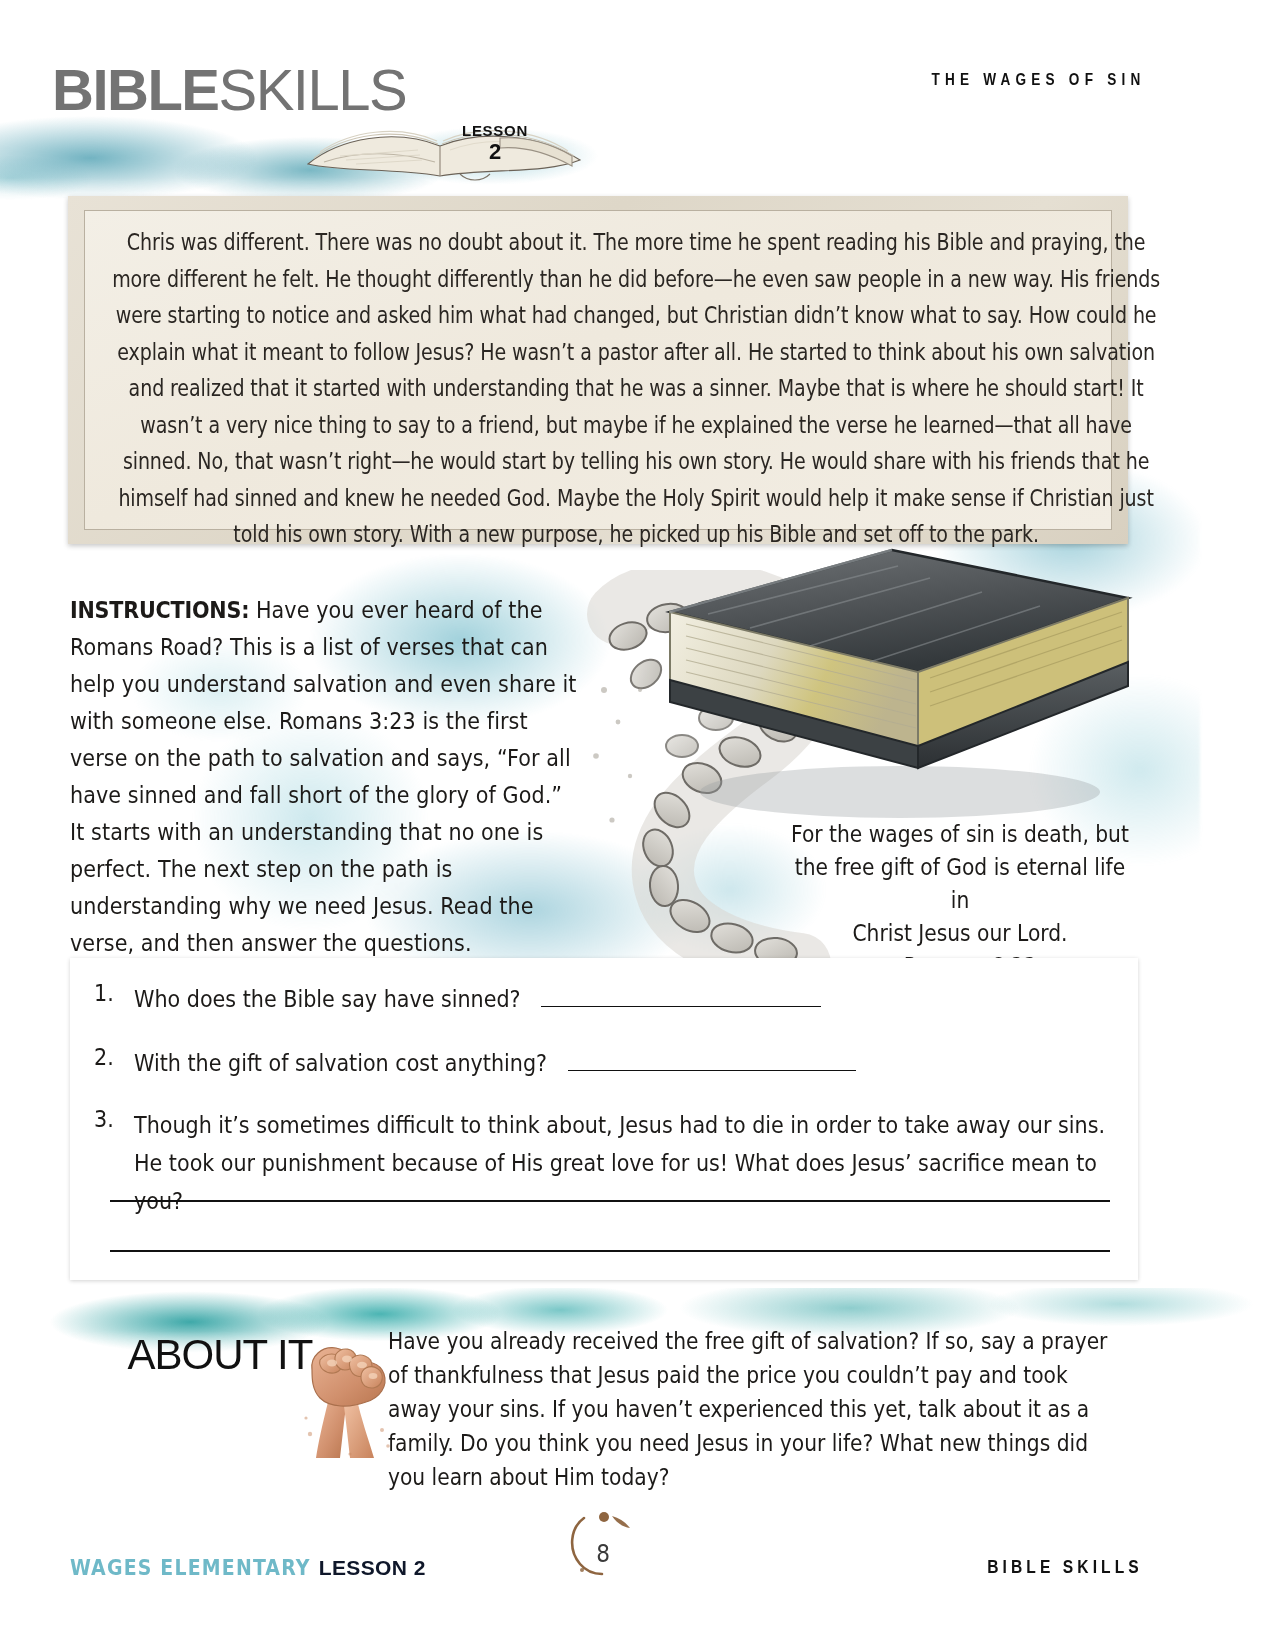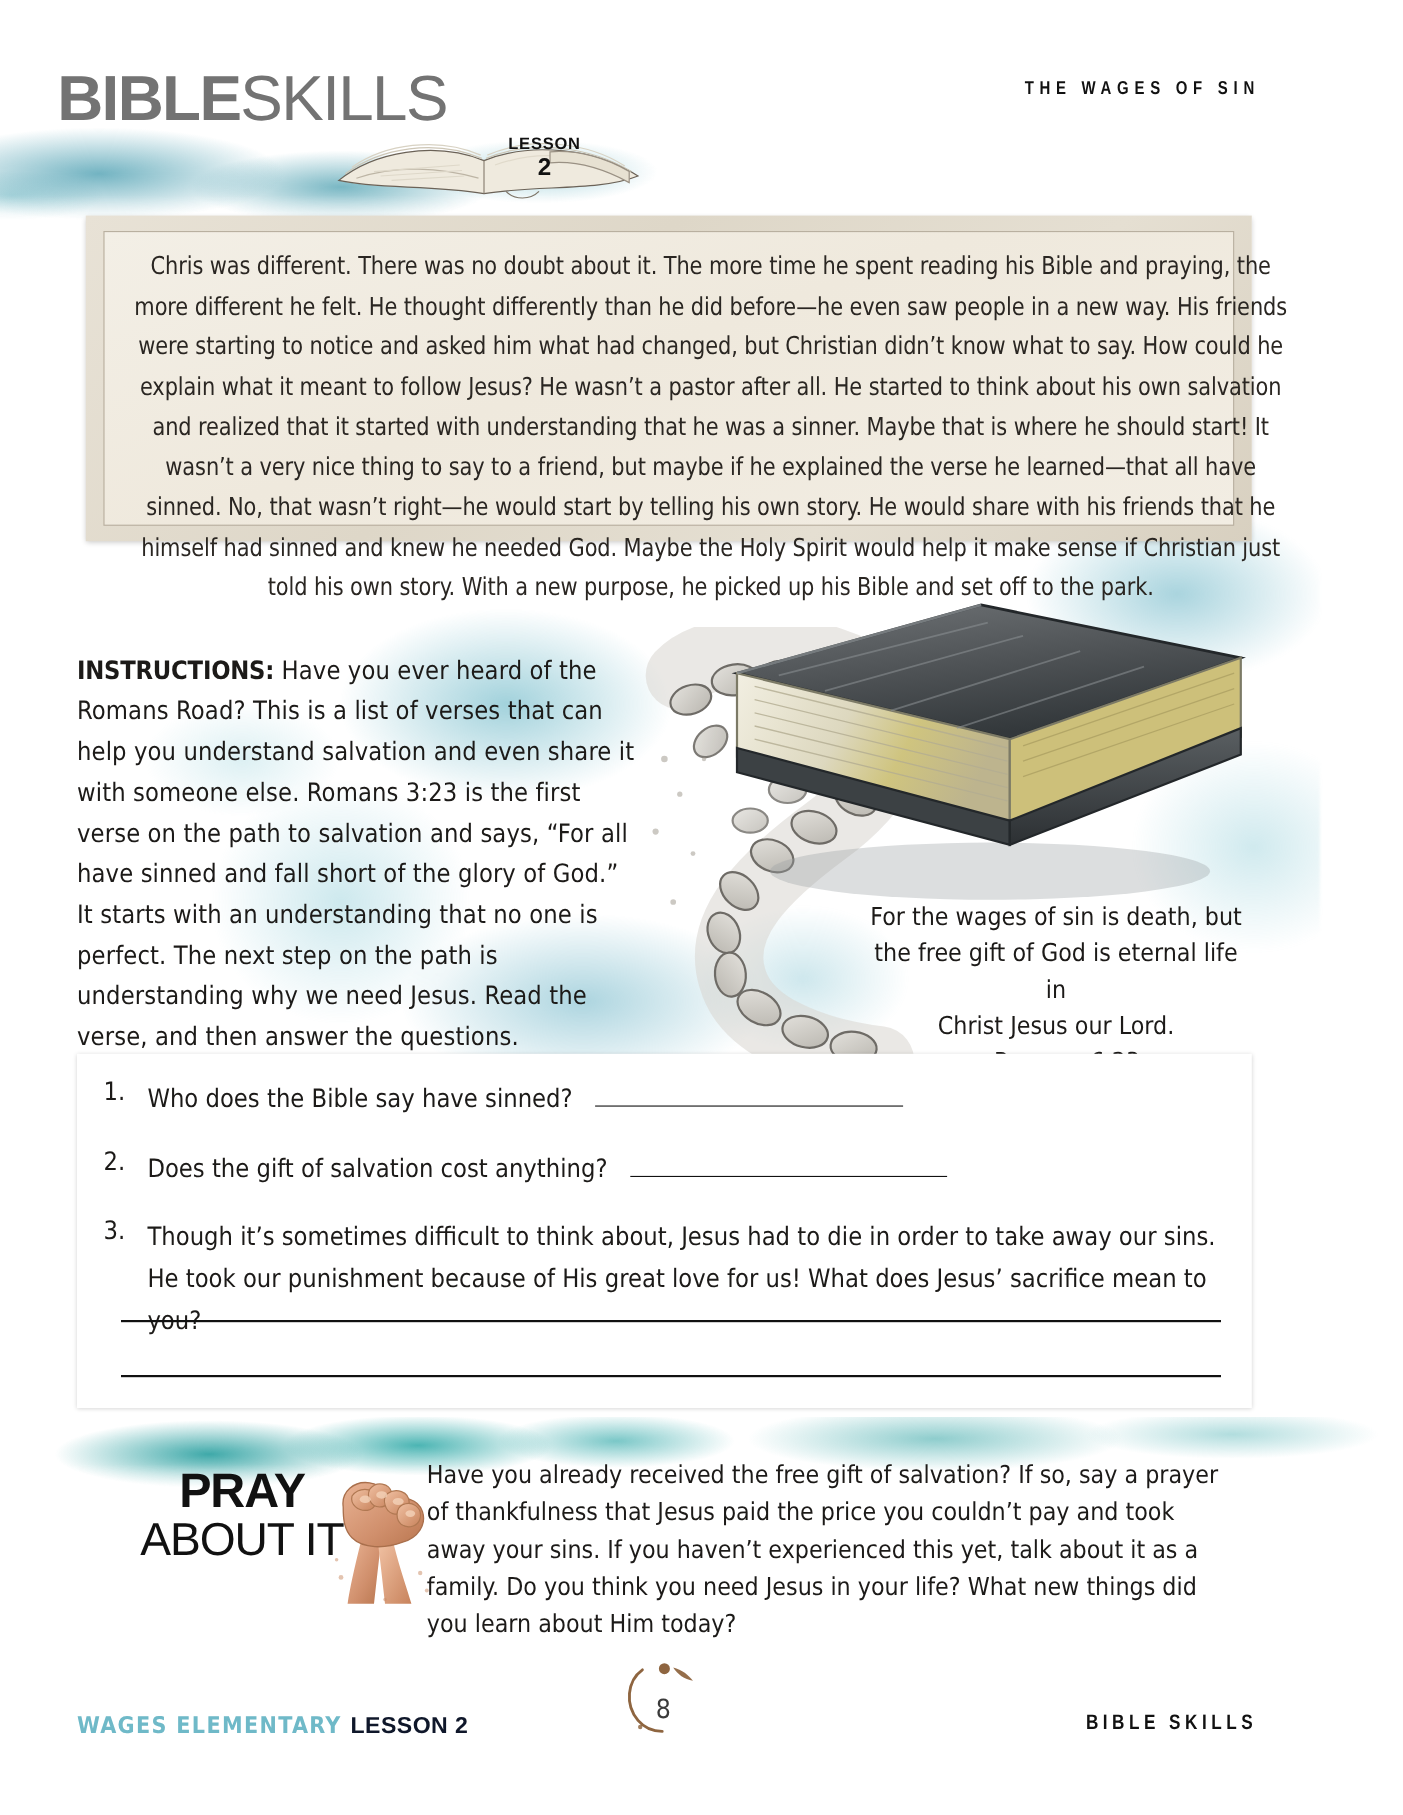--- a/index.html
+++ b/index.html
@@ -77,21 +77,21 @@
   .book-open { position: absolute; left: 300px; top: 78px; width: 290px; height: 110px; }
   .lesson-badge {
     position: absolute; left: 452px; top: 95px; width: 86px;
     text-align: center; color: #111; line-height: 1;
   }
   .lesson-badge .l1 { font-size: 15px; font-weight: 700; letter-spacing: .7px; margin-top: 28px; }
   .lesson-badge .l2 { font-size: 22px; font-weight: 700; margin-top: 3px; }
 
   
   .story-wrap {
-    position: absolute; left: 78px; top: 196px; width: 1060px; height: 296px;
+    position: absolute; left: 68px; top: 196px; width: 1060px; height: 348px;
   }
   .story-outer {
     position: absolute; inset: 0;
     background: linear-gradient(135deg,#e8e2d6 0%, #ded7c8 40%, #e5dfd2 70%, #d8d0c0 100%);
     box-shadow: 0 2px 5px rgba(0,0,0,.22);
   }
   .story-inner {
     position: absolute; left: 16px; top: 14px; right: 16px; bottom: 14px;
     border: 1px solid #b9b0a0;
     background: linear-gradient(160deg,#f3efe6 0%, #efe9dd 45%, #f2ede3 100%);
@@ -327,38 +327,37 @@
       <div class="qnum">1.</div>
       <div class="qtext">
         <span>Who does the Bible say have sinned?</span>
         <span class="ansline" style="width:280px;margin-left:14px;"></span>
       </div>
     </div>
 
     <div class="qrow q2">
       <div class="qnum">2.</div>
       <div class="qtext">
-        <span>Does the gift of salvation cost anything?</span>
+        <span>With the gift of salvation cost anything?</span>
         <span class="ansline" style="width:288px;margin-left:14px;"></span>
       </div>
     </div>
 
     <div class="qrow q3">
       <div class="qnum">3.</div>
       <div class="qtext" style="width:1000px;">Though it’s sometimes difficult to think about, Jesus had to die in order to take away our sins. He took our punishment because of His great love for us! What does Jesus’ sacrifice mean to you?</div>
     </div>
 
     <div class="l-long" style="top:242px; width:1000px;"></div>
     <div class="l-long" style="top:292px; width:1000px;"></div>
   </div>
 
   <div class="wash wash-pray"></div>
 
   <div class="pray-head">
-    <div class="p1">PRAY</div>
     <div class="p2">ABOUT IT</div>
   </div>
 
   <svg class="hands" viewBox="0 0 108 130">
     <defs>
       <linearGradient id="skin1" x1="0" y1="0" x2="1" y2="1">
         <stop offset="0%" stop-color="#e9b394"></stop>
           <stop offset="60%" stop-color="#d08f6c"></stop>
         <stop offset="100%" stop-color="#b9764f"></stop>
       </linearGradient>

